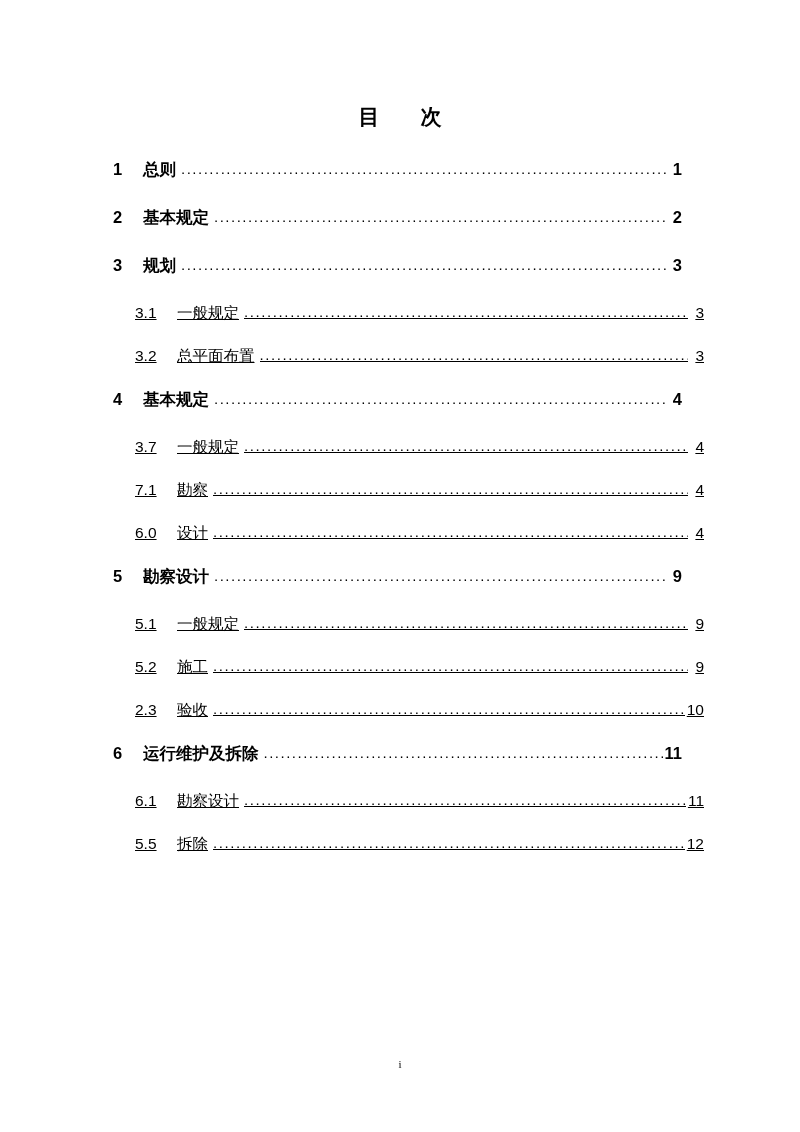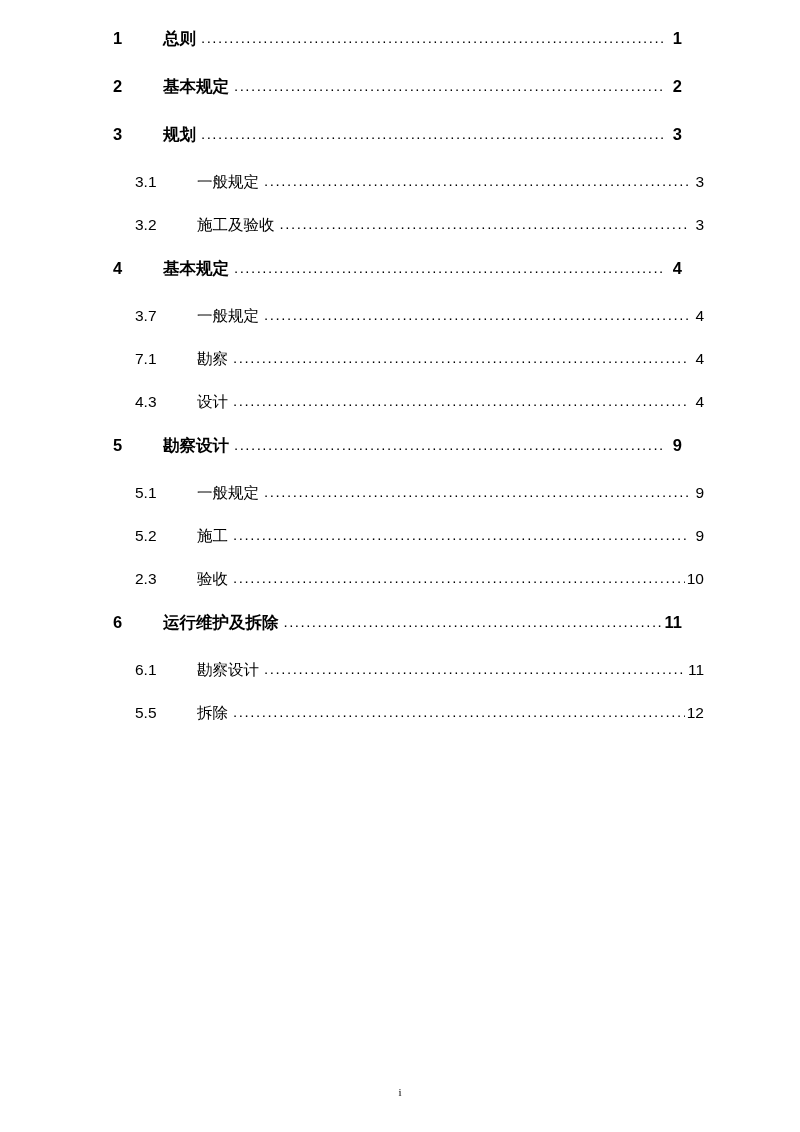--- a/index.html
+++ b/index.html
@@ -46,33 +46,33 @@
   .toc-entry.level1 {
     height: 48px;
     font-size: 16.5px;
     font-weight: bold;
   }
   .toc-entry.level2 {
     height: 43px;
     font-size: 15.5px;
     font-weight: normal;
     padding-left: 22px;
+    text-decoration: underline;
   }
   .e-num {
     flex: 0 0 auto;
   }
   .level1 .e-num {
     min-width: 30px;
   }
   .level2 .e-num {
     min-width: 42px;
   }
   .e-label {
     flex: 0 0 auto;
-    margin-left: 20px;
   }
   .e-dots {
     flex: 1 1 auto;
     overflow: hidden;
     margin: 0 2px 0 5px;
     letter-spacing: 1.6px;
     font-weight: normal;
     font-size: 15px;
     position: relative;
     top: -1px;
@@ -94,20 +94,21 @@
     font-size: 11px;
     font-family: "Liberation Serif", "DejaVu Serif", serif;
     color: #000000;
   }
 </style>
 </head>
 <body>
 
 <div class="page">
 
+  <h1 class="toc-title">目　次</h1>
 
   <div class="toc">
       <div class="toc-entry level1">
         <span class="e-num">1</span>
         <span class="e-label">总则</span>
         <span class="e-dots">.....................................................................................................................................</span>
         <span class="e-page">1</span>
       </div>
       <div class="toc-entry level1">
         <span class="e-num">2</span>
@@ -122,21 +123,21 @@
         <span class="e-page">3</span>
       </div>
       <div class="toc-entry level2">
         <span class="e-num">3.1</span>
         <span class="e-label">一般规定</span>
         <span class="e-dots">.....................................................................................................................................</span>
         <span class="e-page">3</span>
       </div>
       <div class="toc-entry level2">
         <span class="e-num">3.2</span>
-        <span class="e-label">施工及验收</span>
+        <span class="e-label">总平面布置</span>
         <span class="e-dots">.....................................................................................................................................</span>
         <span class="e-page">3</span>
       </div>
       <div class="toc-entry level1">
         <span class="e-num">4</span>
         <span class="e-label">基本规定</span>
         <span class="e-dots">.....................................................................................................................................</span>
         <span class="e-page">4</span>
       </div>
       <div class="toc-entry level2">
@@ -145,21 +146,21 @@
         <span class="e-dots">.....................................................................................................................................</span>
         <span class="e-page">4</span>
       </div>
       <div class="toc-entry level2">
         <span class="e-num">7.1</span>
         <span class="e-label">勘察</span>
         <span class="e-dots">.....................................................................................................................................</span>
         <span class="e-page">4</span>
       </div>
       <div class="toc-entry level2">
-        <span class="e-num">4.3</span>
+        <span class="e-num">6.0</span>
         <span class="e-label">设计</span>
         <span class="e-dots">.....................................................................................................................................</span>
         <span class="e-page">4</span>
       </div>
       <div class="toc-entry level1">
         <span class="e-num">5</span>
         <span class="e-label">勘察设计</span>
         <span class="e-dots">.....................................................................................................................................</span>
         <span class="e-page">9</span>
       </div>

